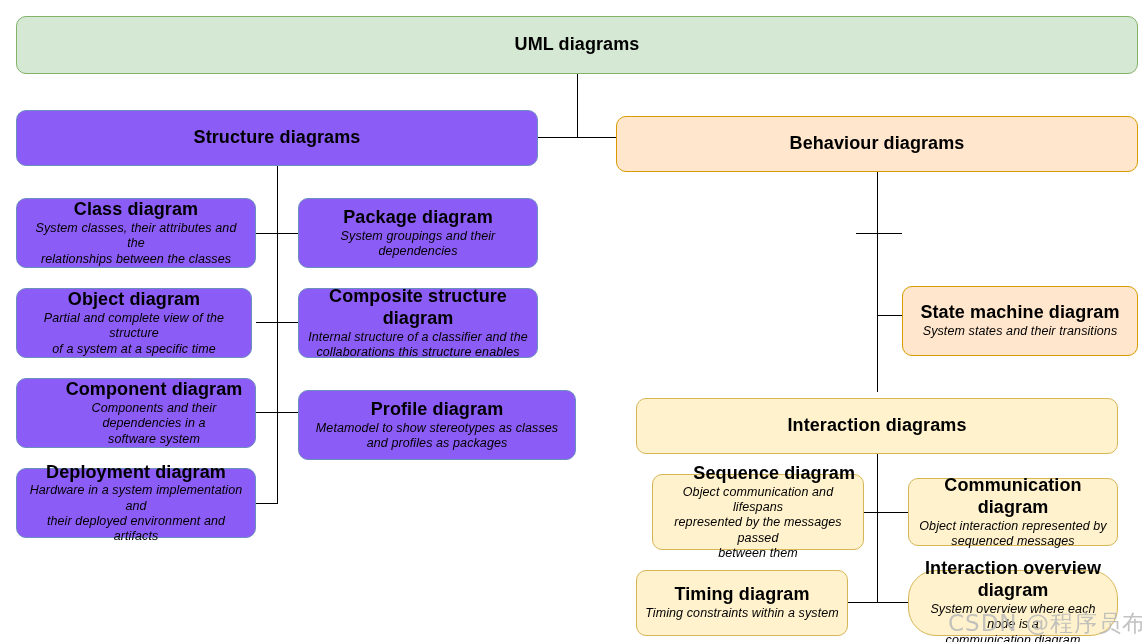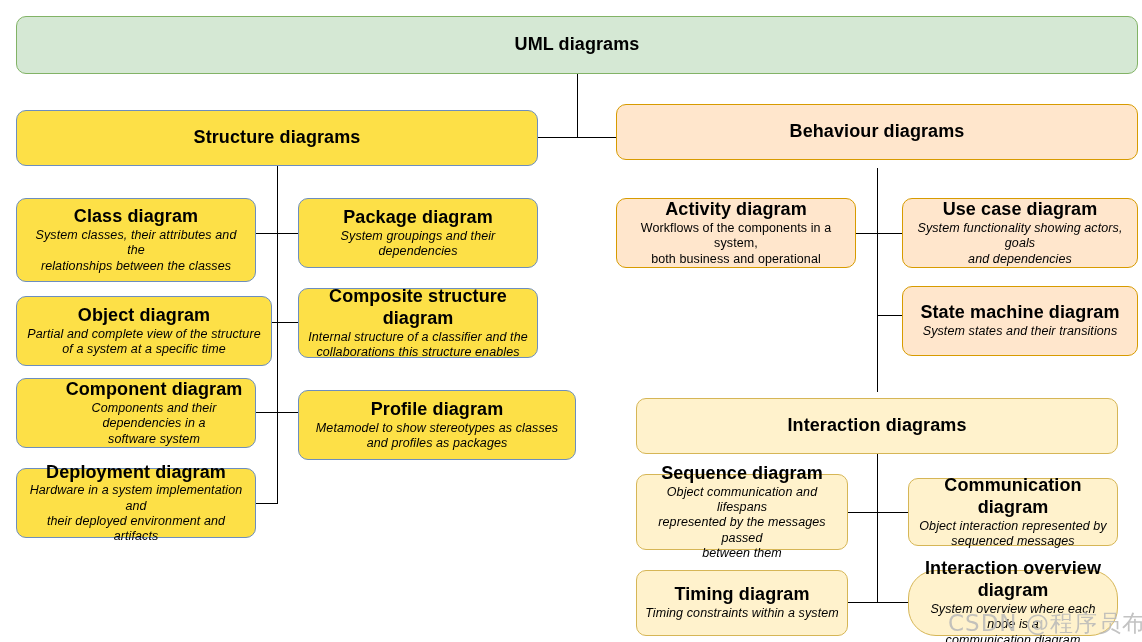--- a/index.html
+++ b/index.html
@@ -46,21 +46,21 @@
     font-size:12.5px;
     color:#000;
     letter-spacing:.1px;
     white-space:pre-wrap;
   }
   .node .dsc.upright{font-style:normal;}
   .node .dsc:empty{display:none;}
 
   
   .green {background:#d5e8d4;border-color:#82b366;}
-  .blue  {background:#fde047;border-color:#6c8ebf;}
+  .blue  {background:#8b5cf6;border-color:#6c8ebf;}
   .orange{background:#ffe6cc;border-color:#d79b00;}
   .yellow{background:#fff2cc;border-color:#d6b656;}
 
   
   #watermark{
     position:absolute;
     left:948px;
     top:608px;
     font-size:23px;
     color:#b9b9b9;
@@ -96,31 +96,31 @@
   <div class="line hline" style="left:847px;top:602px;width:62px;"></div>
 
   <div class="node green" style="left:16px;top:16px;width:1122px;height:58px;">
     <div class="ttl">UML diagrams</div>
   </div>
 
   <div class="node blue" style="left:16px;top:110px;width:522px;height:56px;">
     <div class="ttl">Structure diagrams</div>
   </div>
 
-  <div class="node orange" style="left:616px;top:104px;width:522px;height:56px;">
+  <div class="node orange" style="left:616px;top:116px;width:522px;height:56px;">
     <div class="ttl">Behaviour diagrams</div>
   </div>
 
-  <div class="node blue" style="left:16px;top:198px;width:240px;height:84px;">
+  <div class="node blue" style="left:16px;top:198px;width:240px;height:70px;">
     <div class="ttl">Class diagram</div>
     <div class="dsc">System classes, their attributes and  the
 relationships between the classes</div>
   </div>
 
-  <div class="node blue" style="left:16px;top:296px;width:256px;height:70px;">
+  <div class="node blue" style="left:16px;top:288px;width:236px;height:70px;">
     <div class="ttl">Object diagram</div>
     <div class="dsc">Partial and complete view of the structure
 of a system at a specific time</div>
   </div>
 
   <div class="node blue" style="left:16px;top:378px;width:240px;height:70px;padding-left:44px;">
     <div class="ttl">Component diagram</div>
     <div class="dsc">Components and their dependencies in a
 software system</div>
   </div>
@@ -141,42 +141,32 @@
     <div class="dsc">Internal structure of a classifier and the
 collaborations this structure enables</div>
   </div>
 
   <div class="node blue" style="left:298px;top:378px;width:278px;height:70px;margin-top:12px;">
     <div class="ttl">Profile diagram</div>
     <div class="dsc">Metamodel to show stereotypes as classes
 and profiles as packages</div>
   </div>
 
-  <div class="node orange" style="left:616px;top:198px;width:240px;height:70px;">
-    <div class="ttl">Activity diagram</div>
-    <div class="dsc upright">Workflows of the components in a system,
-both business and operational</div>
-  </div>
 
-  <div class="node orange" style="left:902px;top:198px;width:236px;height:70px;">
-    <div class="ttl">Use case diagram</div>
-    <div class="dsc">System functionality showing actors, goals
-and dependencies</div>
-  </div>
 
   <div class="node orange" style="left:902px;top:286px;width:236px;height:70px;">
     <div class="ttl">State machine diagram</div>
     <div class="dsc">System states and their transitions</div>
   </div>
 
   <div class="node yellow" style="left:636px;top:398px;width:482px;height:56px;">
     <div class="ttl">Interaction diagrams</div>
   </div>
 
-  <div class="node yellow" style="left:636px;top:474px;width:212px;height:76px;">
+  <div class="node yellow" style="left:652px;top:474px;width:212px;height:76px;align-items:flex-end;">
     <div class="ttl">Sequence diagram</div>
     <div class="dsc">Object communication and lifespans
 represented by the messages passed
 between them</div>
   </div>
 
   <div class="node yellow" style="left:908px;top:478px;width:210px;height:68px;">
     <div class="ttl">Communication diagram</div>
     <div class="dsc">Object interaction represented by
 sequenced messages</div>

